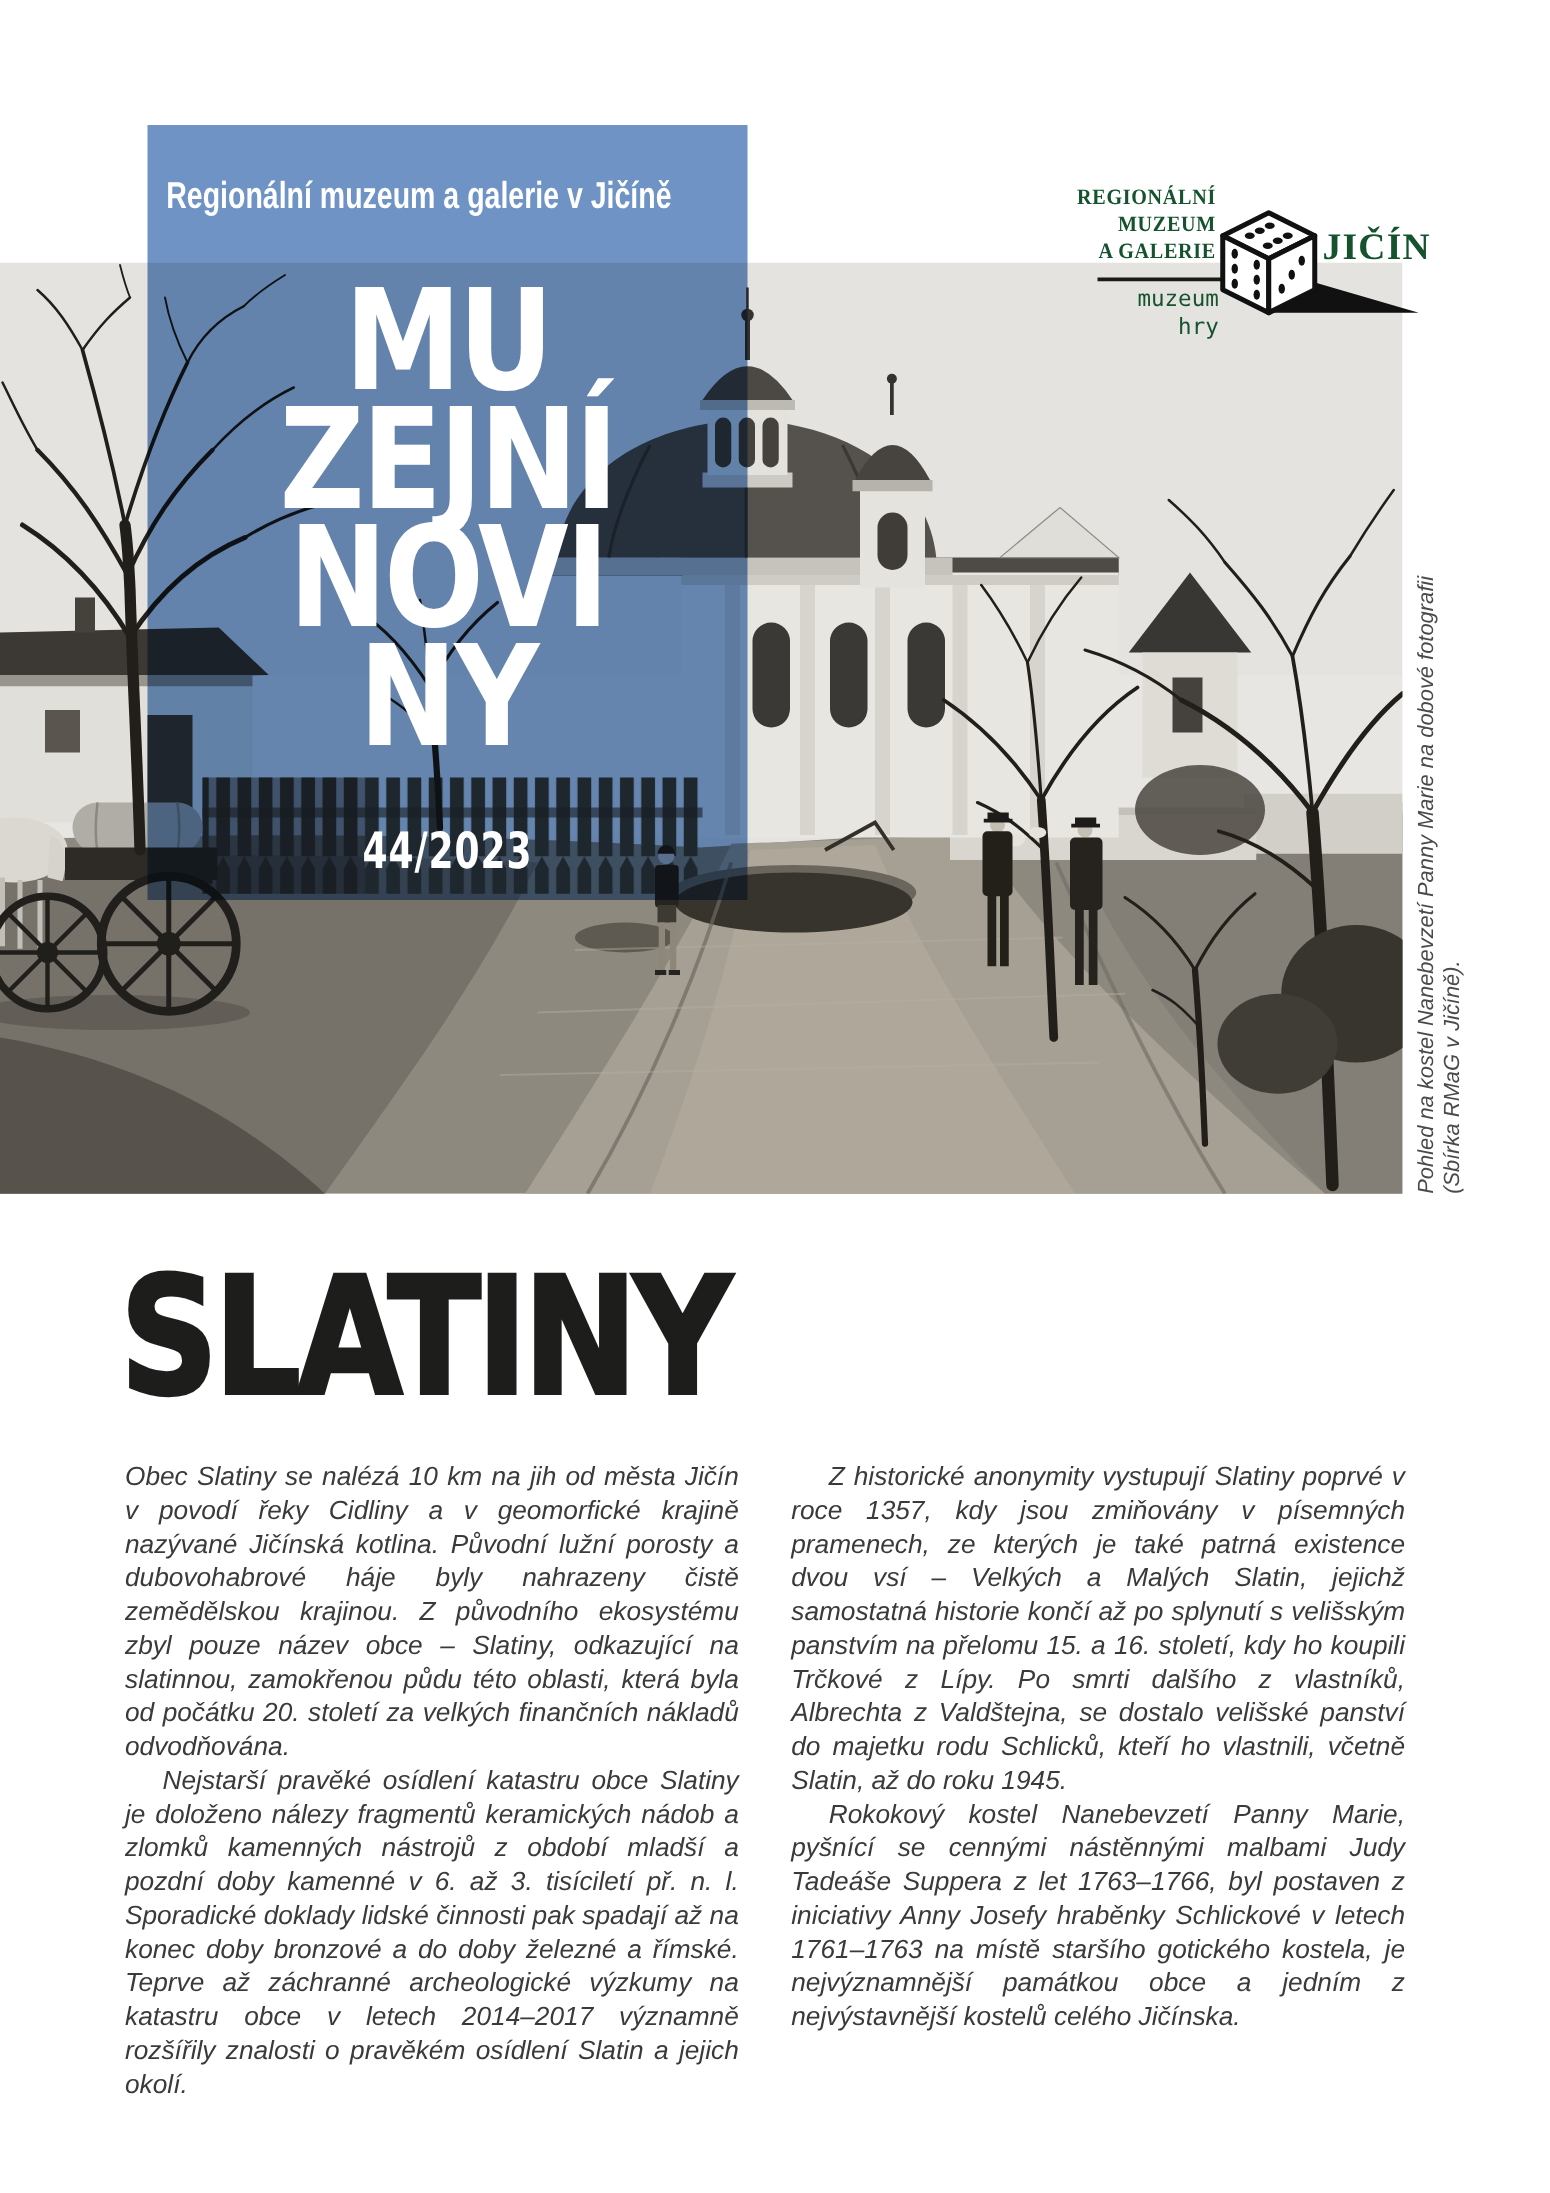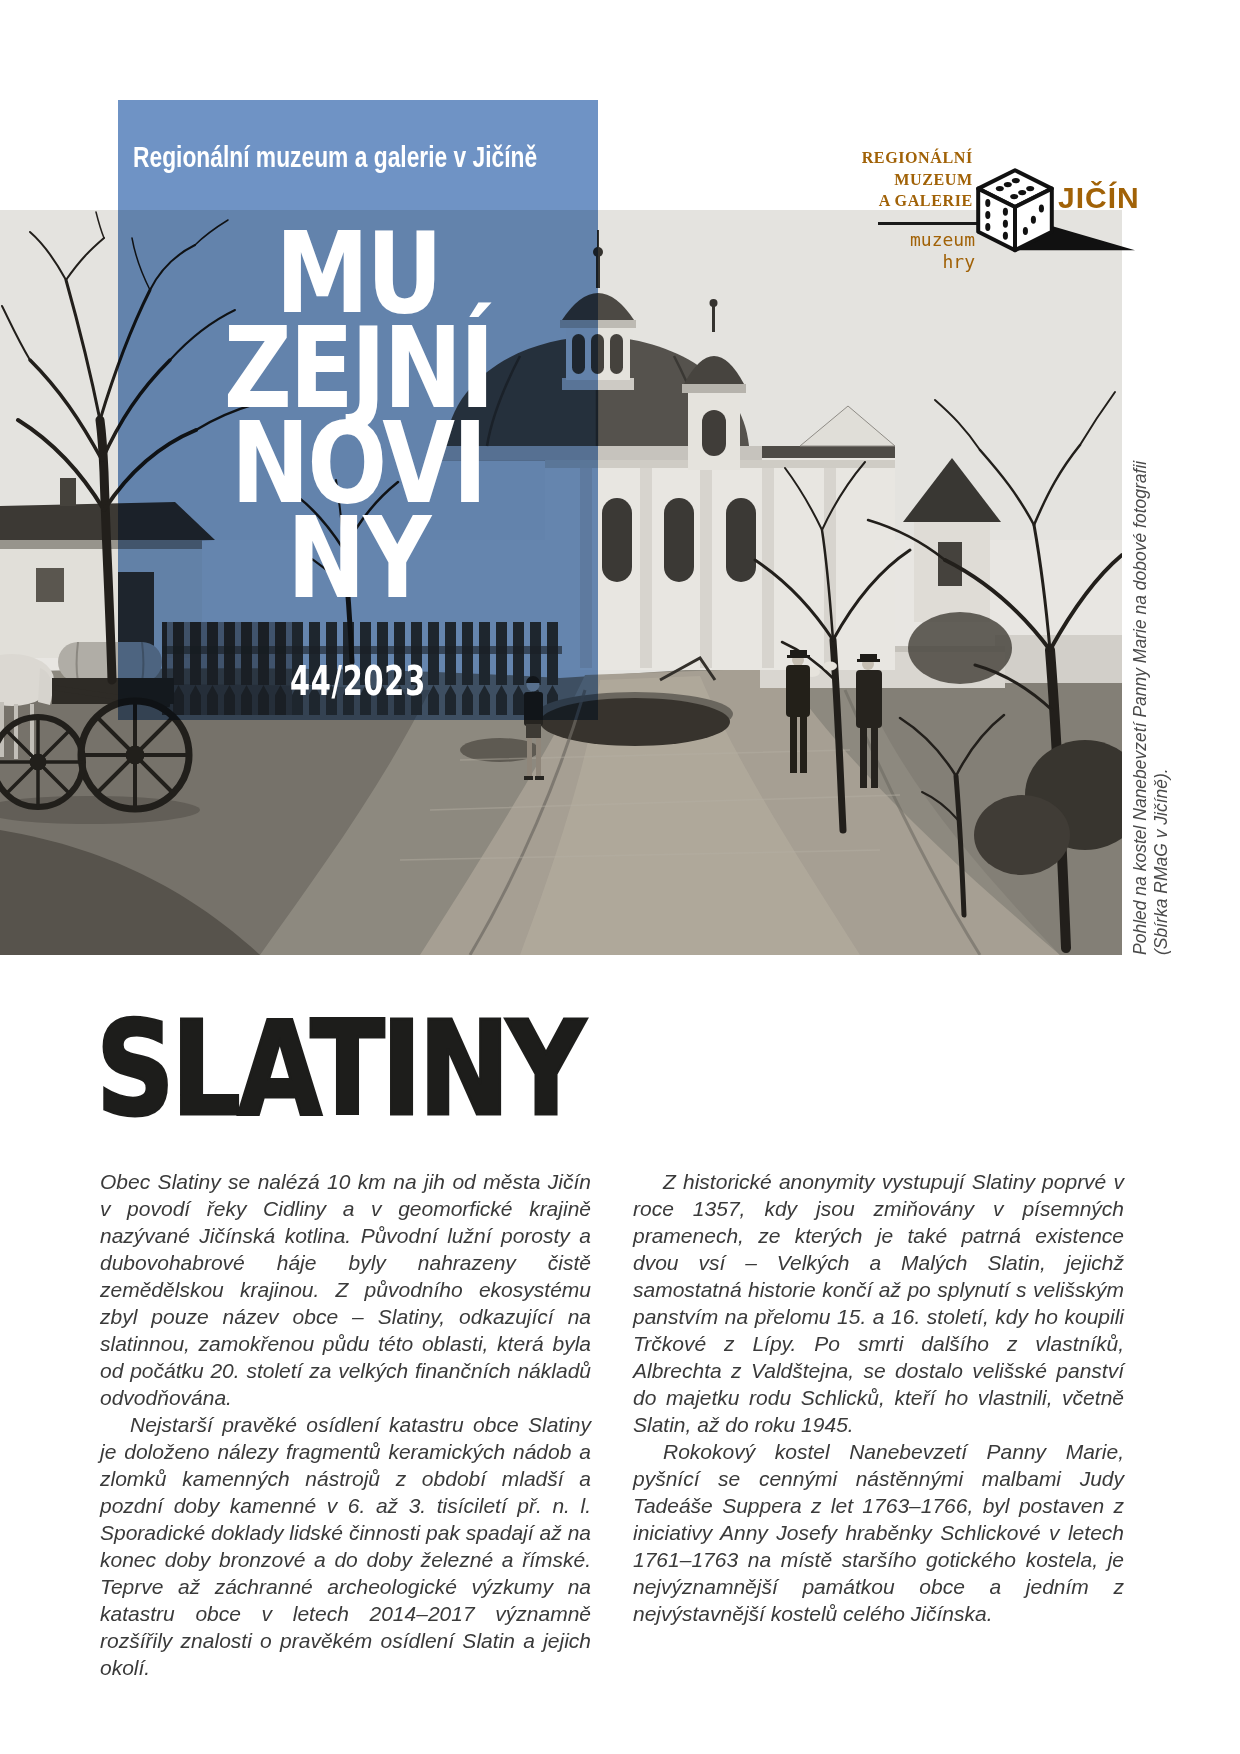--- a/index.html
+++ b/index.html
@@ -28,36 +28,36 @@
     font-family:"DejaVu Sans", sans-serif; font-weight:bold;
     font-size:112px; line-height:95px; letter-spacing:-3px;
     transform:scaleX(0.84); transform-origin:center top;
   }
   .issue {
     position:absolute; left:0; top:558px; width:100%; text-align:center;
     font-family:"DejaVu Sans", sans-serif; font-weight:bold; font-size:40px;
     letter-spacing:1px; transform:scaleX(0.72); transform-origin:center top;
   }
   
-  .logo { position:absolute; left:780px; top:145px; width:360px; height:135px; color:#a16207; }
+  .logo { position:absolute; left:780px; top:145px; width:360px; height:135px; color:#14532d; }
   .logo-text {
     position:absolute; right:167px; top:2px; text-align:right;
     font-family:"Liberation Serif", serif; font-weight:bold;
     font-size:17.5px; line-height:21.5px; letter-spacing:0.6px;
     transform:scaleX(0.92); transform-origin:right top; white-space:nowrap;
   }
   .logo-rule { position:absolute; left:98px; top:77px; width:130px; height:3px; background:#1a1a1a; }
   .logo-sub {
     position:absolute; right:165px; top:84px; text-align:right;
     font-family:"DejaVu Sans Mono", monospace; font-size:18px; line-height:22px;
   }
   .logo-dice { position:absolute; left:195px; top:22px; width:160px; height:88px; }
   .logo-city {
     position:absolute; left:278px; top:36px;
-    font-family:Liberation Sans, sans-serif; font-weight:bold; font-size:30px; letter-spacing:1px;
+    font-family:Liberation Serif, serif; font-weight:bold; font-size:30px; letter-spacing:1px;
   }
   
   .photo-caption {
     position:absolute; left:1130px; top:955px; width:545px;
     transform:rotate(-90deg); transform-origin:0 0;
     font-style:italic; font-size:17.5px; line-height:21px; color:#4a4a4a;
     white-space:nowrap;
   }
   
   .headline {

